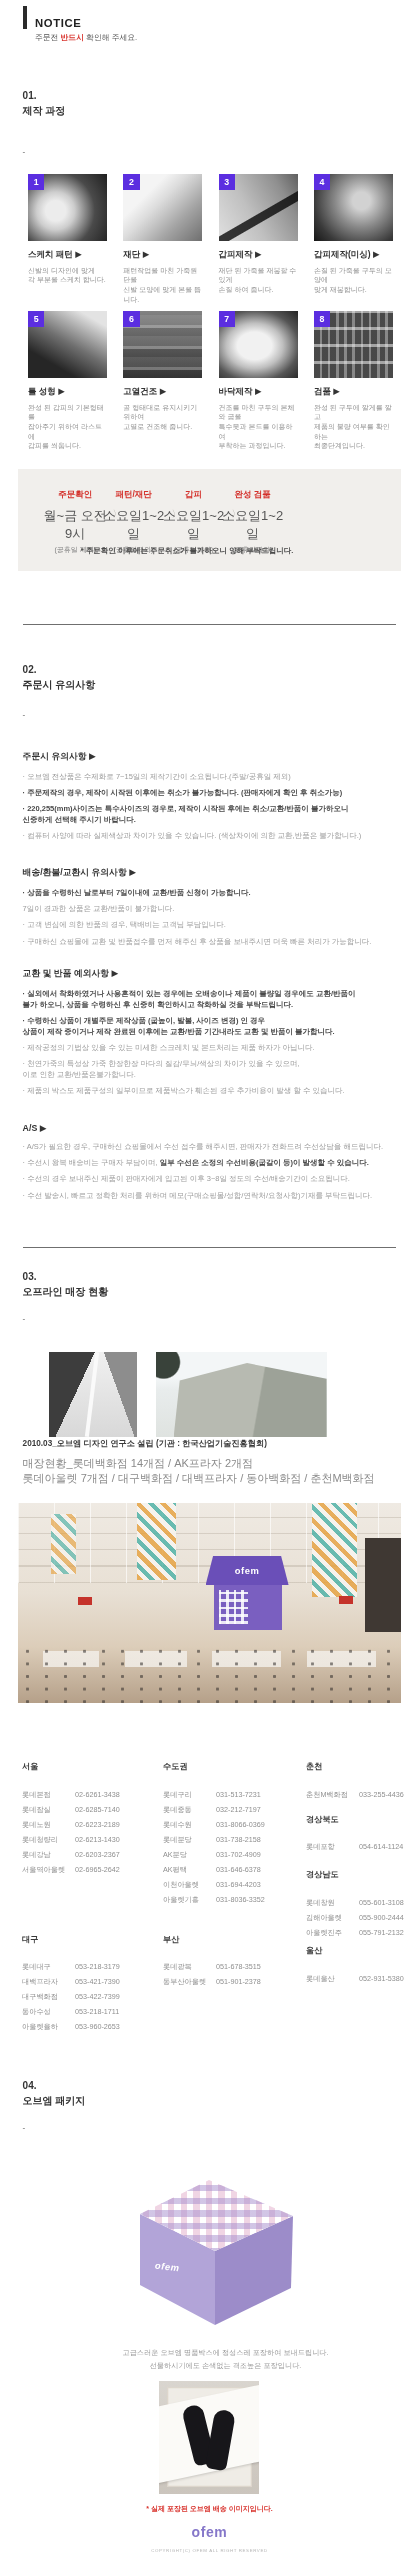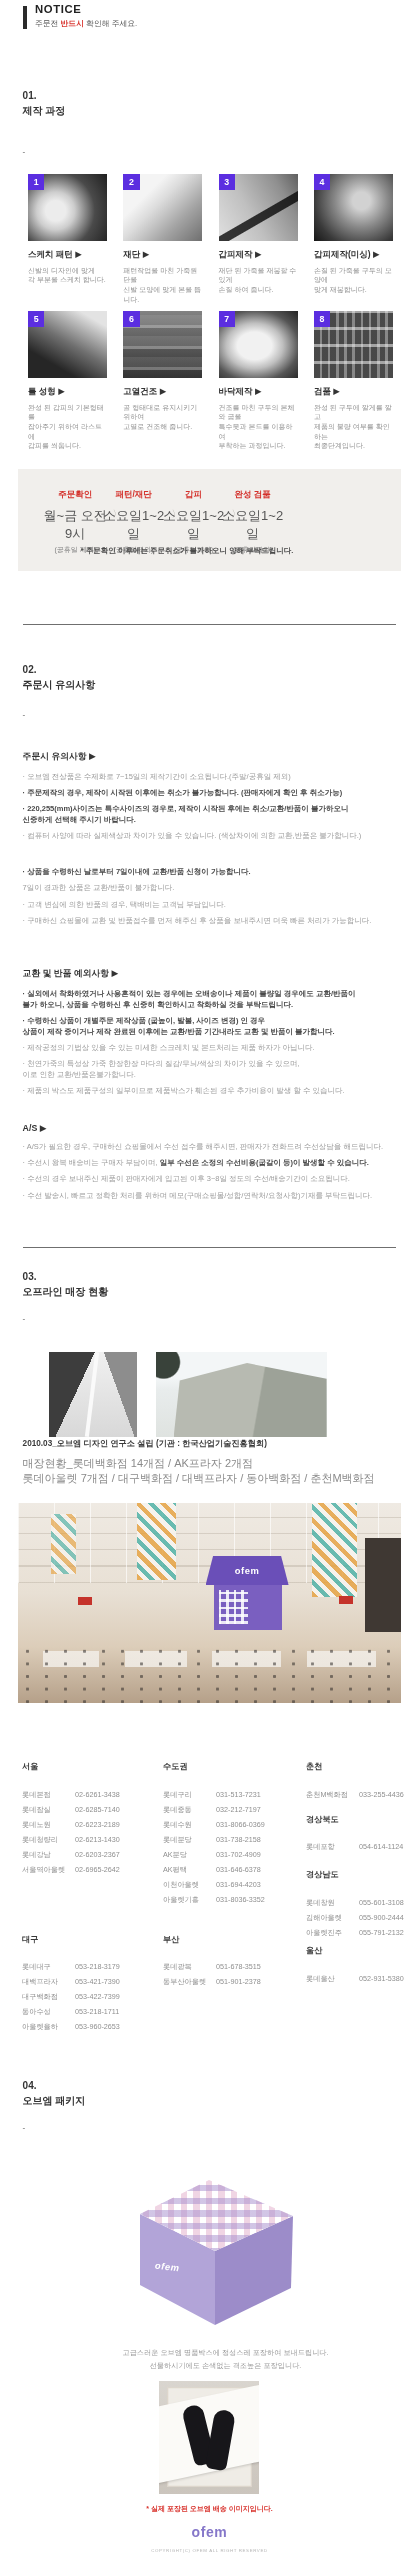--- a/index.html
+++ b/index.html
@@ -2,21 +2,21 @@
 <html style="font-size:10px"><head>
 <meta charset="utf-8">
 <style>
   html,body{margin:0;padding:0;background:#ffffff;}
   body{width:419px;height:2576px;position:relative;font-family:"Liberation Sans","DejaVu Sans",sans-serif;color:#3a3a3a;overflow:hidden;}
   .abs{position:absolute;}
   .pre{white-space:pre-line;}
 
   
   .notice-bar{left:22.6px;top:6.3px;width:4.4px;height:22.6px;background:#2b2b2b;}
-  .notice-box{left:35px;top:3px;}
+  .notice-box{left:35px;top:17px;}
   .notice-title{font-size:11.3px;font-weight:800;letter-spacing:0.6px;color:#222;}
   .notice-sub{font-size:7.8px;color:#555;margin-top:3.1px;}
   .notice-sub em{font-style:normal;color:#d8322c;font-weight:800;}
 
   
   .sec-title{font-size:10px;font-weight:800;color:#333;line-height:15px;}
   .sec-dash{font-size:8.2px;color:#777;}
 
   
   .prow{left:28px;display:flex;gap:16.3px;}
@@ -248,20 +248,21 @@
   <div class="g-items">
     <p class="t-gray pre">· 오브엠 전상품은 수제화로 7~15일의 제작기간이 소요됩니다.(주말/공휴일 제외)</p>
     <p class="t-bold pre">· 주문제작의 경우, 제작이 시작된 이후에는 취소가 불가능합니다. (판매자에게 확인 후 취소가능)</p>
     <p class="t-bold pre">· 220,255(mm)사이즈는 특수사이즈의 경우로, 제작이 시작된 후에는 취소/교환/반품이 불가하오니
   신중하게 선택해 주시기 바랍니다.</p>
     <p class="t-gray pre">· 컴퓨터 사양에 따라 실제색상과 차이가 있을 수 있습니다. (색상차이에 의한 교환,반품은 불가합니다.)</p>
   </div>
 </div>
 
 <div class="abs" style="left:22.6px;top:867px;width:377px;">
+  <div class="g-head">배송/환불/교환시 유의사항 ▶</div>
   <div class="g-items">
     <p class="t-bold pre">· 상품을 수령하신 날로부터 7일이내에 교환/반품 신청이 가능합니다.</p>
     <p class="t-gray pre">  7일이 경과한 상품은 교환/반품이 불가합니다.</p>
     <p class="t-gray pre">· 고객 변심에 의한 반품의 경우, 택배비는 고객님 부담입니다.</p>
     <p class="t-gray pre">· 구매하신 쇼핑몰에 교환 및 반품접수를 먼저 해주신 후 상품을 보내주시면 더욱 빠른 처리가 가능합니다.</p>
   </div>
 </div>
 
 <div class="abs" style="left:22.6px;top:968px;width:377px;">
   <div class="g-head">교환 및 반품 예외사항 ▶</div>

